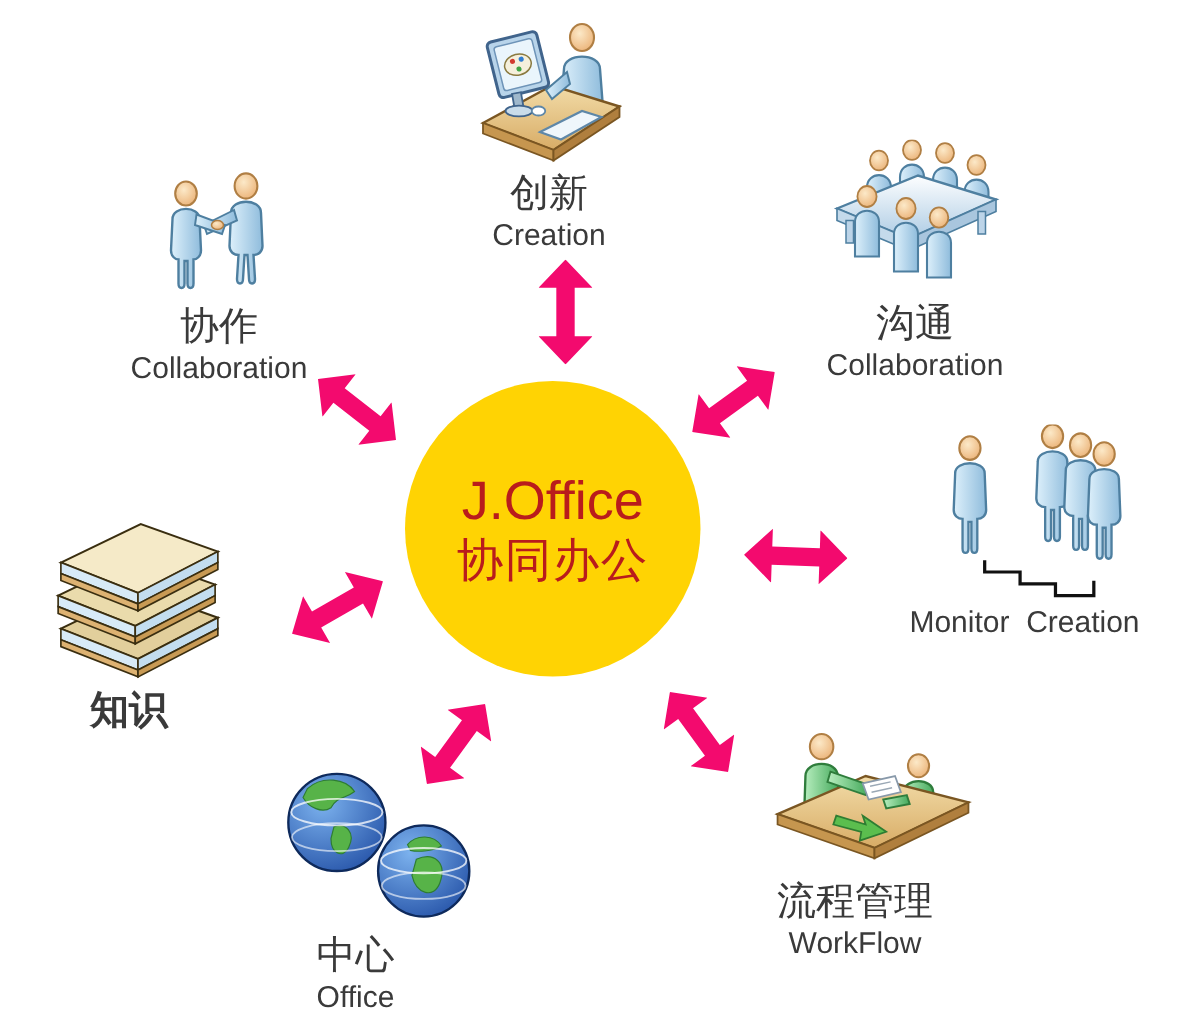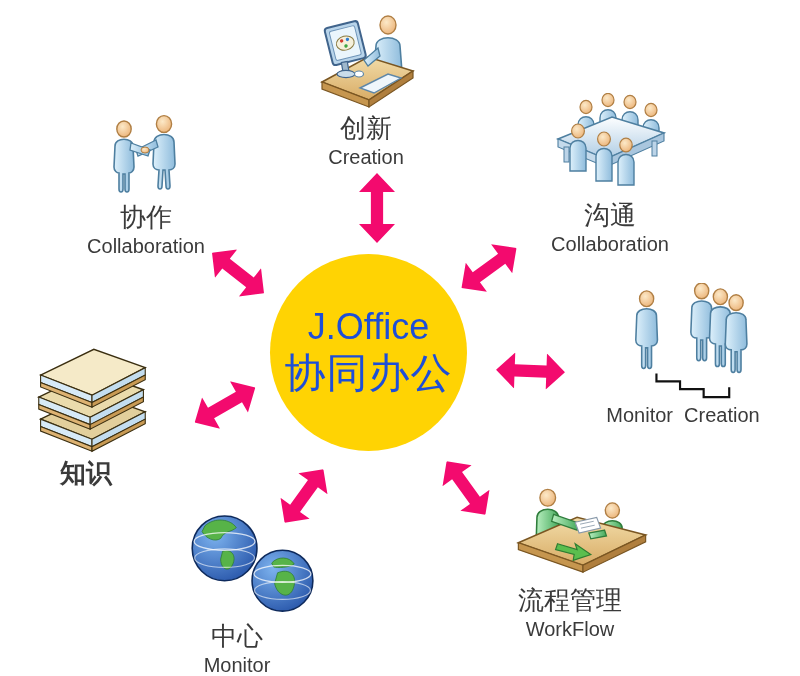--- a/index.html
+++ b/index.html
@@ -8,24 +8,24 @@
     font-family:"Liberation Sans","DejaVu Sans",sans-serif;
     --arrow:#F30A6E; --circle:#FFD303; --label:#3A3A3A;
   }
   #canvas { position:relative; width:800px; height:676px; background:#fff; }
 
   
   .hub {
     position:absolute; left:270px; top:254px; width:197px; height:197px;
     border-radius:50%; background:var(--circle);
     display:flex; flex-direction:column; justify-content:center; align-items:center;
-    color:#1d4ed8;
+    color:#b91c1c;
   }
   .hub-line1 { font-size:36px; font-weight:500; line-height:1.2; }
-  .hub-line2 { font-size:41px; font-weight:500; line-height:1.25; letter-spacing:1px; }
+  .hub-line2 { font-size:31px; font-weight:500; line-height:1.25; letter-spacing:1px; }
 
   
   .arrow {
     position:absolute; height:36px; background:var(--arrow);
     clip-path:polygon(0 50%,27% 0,27% 33%,73% 33%,73% 0,100% 50%,73% 100%,73% 67%,27% 67%,27% 100%);
   }
 
   
   .node {
     position:absolute; display:flex; flex-direction:column; align-items:center;
@@ -242,21 +242,21 @@
       <ellipse cx="44" cy="30" rx="31" ry="9" fill="none" stroke="#FFFFFF" stroke-opacity="0.75" stroke-width="1.3"></ellipse>
       <ellipse cx="44" cy="47" rx="30.5" ry="9.5" fill="none" stroke="#FFFFFF" stroke-opacity="0.6" stroke-width="1.2"></ellipse>
 
       <circle cx="103" cy="70" r="31" fill="url(#gOcean)" stroke="#0E2A5C" stroke-width="1.6"></circle>
       <path d="M92,52 C98,45 110,45 115,53 C109,57 98,57 94,56 Z" fill="#57B348" stroke="#2E7D32" stroke-width="0.8"></path>
       <path d="M98,62 C110,57 119,64 114,78 C110,89 98,86 95,73 Z" fill="#57B348" stroke="#2E7D32" stroke-width="0.8"></path>
       <ellipse cx="103" cy="63" rx="29" ry="8.6" fill="none" stroke="#FFFFFF" stroke-opacity="0.75" stroke-width="1.3"></ellipse>
       <ellipse cx="103" cy="80" rx="28.5" ry="9" fill="none" stroke="#FFFFFF" stroke-opacity="0.6" stroke-width="1.2"></ellipse>
     </svg>
     <div class="zh">中心</div>
-    <div class="en">Monitor</div>
+    <div class="en">Office</div>
   </div>
 
   <div class="node node-knowledge" style="left:11px;top:342px;width:150px">
     <svg class="icon" width="140" height="112" viewBox="0 0 140 122">
 
       <g transform="translate(0,48)">
         <polygon points="14,36 72,8 128,28 70,58" fill="#E2CF9C" stroke="#3A2E10" stroke-width="1.5"></polygon>
         <polygon points="14,36 70,58 70,66 14,44" fill="#D7EAF7" stroke="#3A2E10" stroke-width="1.2"></polygon>
         <polygon points="70,58 128,28 128,36 70,66" fill="#C3DDEF" stroke="#3A2E10" stroke-width="1.2"></polygon>
         <polygon points="14,44 70,66 70,71 14,49" fill="#DDB272" stroke="#3A2E10" stroke-width="1.2"></polygon>

